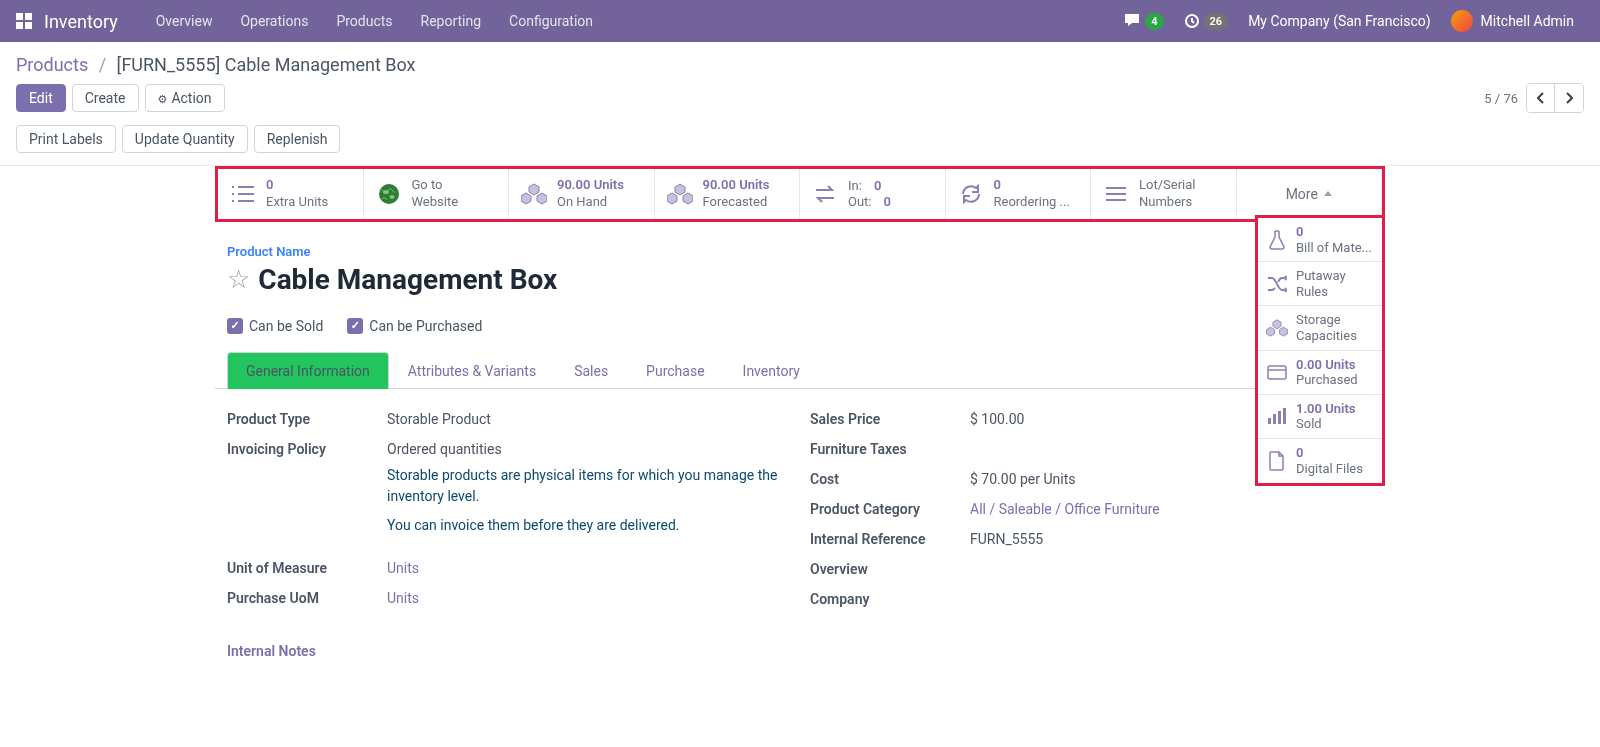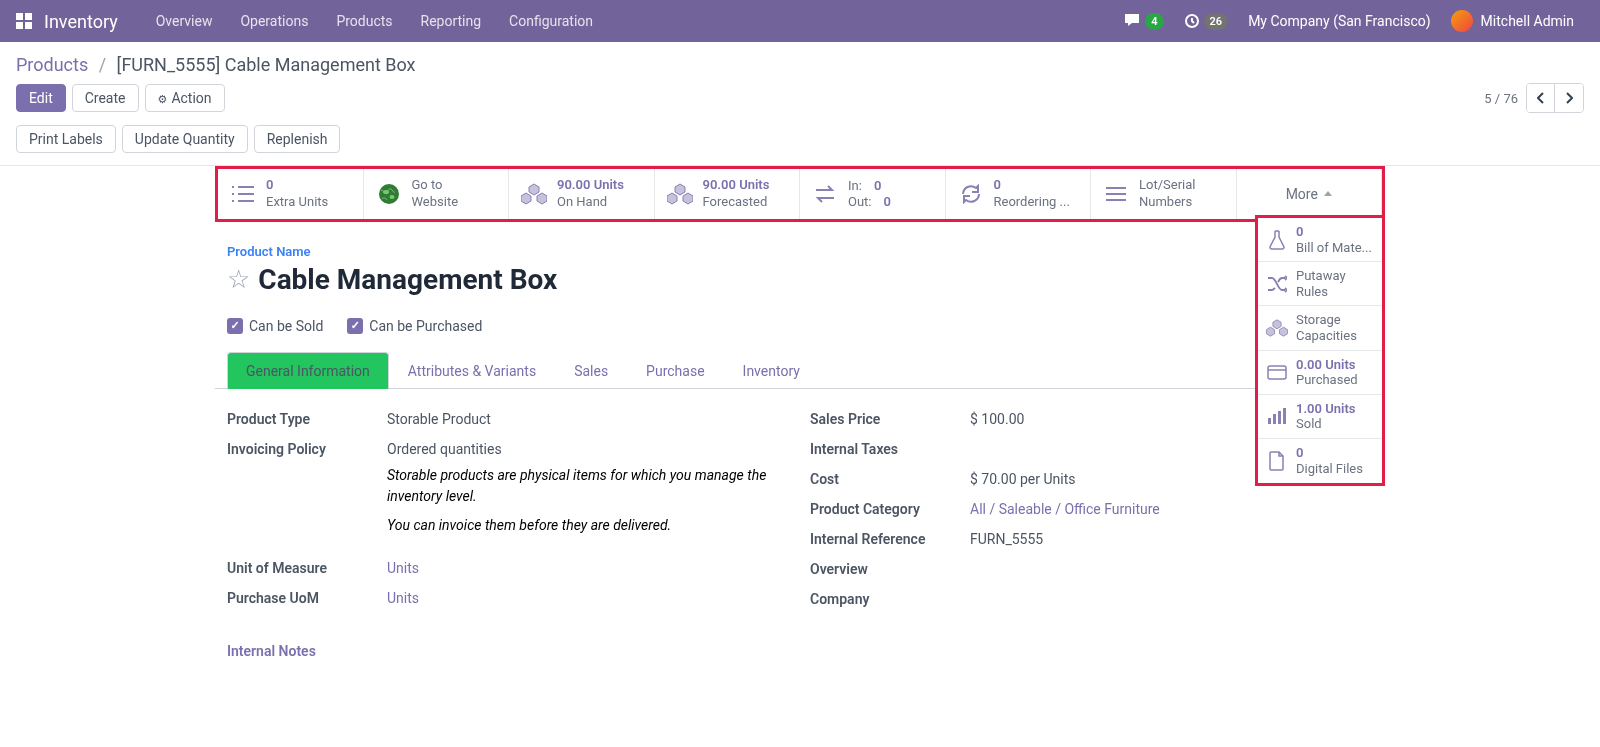--- a/index.html
+++ b/index.html
@@ -55,21 +55,21 @@
 .checkbox{width:16px;height:16px;border-radius:3px;background:#7c6fad;color:#fff;display:flex;align-items:center;justify-content:center;font-size:11px;font-weight:bold}
 .tabs{display:flex;border-bottom:1px solid #d1d5db;padding:0 12px}
 .tab{padding:10px 18px;font-size:14px;color:#7c6fad;cursor:pointer;border:1px solid transparent;border-bottom:none;margin-bottom:-1px;border-radius:4px 4px 0 0}
 .tab.active{color:#4b5563;border-color:#d1d5db;background:#22c55e}
 .form-body{display:flex;padding:22px 12px}
 .col{flex:1}
 .fld{display:flex;margin-bottom:14px}
 .fld .lbl{width:160px;font-size:14px;font-weight:600;color:#4b5563;flex-shrink:0}
 .fld .val{font-size:14px;color:#4b5563}
 .fld .val.link{color:#7c6fad;cursor:pointer}
-.help{font-size:14px;color:#000000;font-style:italic;margin-top:8px;line-height:1.5}
+.help{font-size:14px;color:#0c4a6e;margin-top:8px;line-height:1.5}
 .col:first-child{padding-right:20px}
 .col:first-child .fld .lbl{width:160px}
 .col:first-child .valcol{flex:1}
 .notes-hdr{padding:0 12px 20px;font-size:14px;font-weight:600;color:#7c6fad}
 svg{display:block}
 .iowrap{line-height:1.2;font-size:13px}
 .iowrap .row{display:flex;gap:12px}
 .iowrap .k{color:#6b7280}
 .iowrap .v{color:#7c6fad;font-weight:600}
 </style>
@@ -366,21 +366,21 @@
         <div class="lbl">Purchase UoM</div>
         <div class="val link">Units</div>
       </div>
     </div>
     <div class="col">
       <div class="fld">
           <div class="lbl">Sales Price</div>
           <div class="val">$ 100.00</div>
         </div>
       <div class="fld">
-          <div class="lbl">Internal Taxes</div>
+          <div class="lbl">Furniture Taxes</div>
           <div class="val"></div>
         </div>
       <div class="fld">
           <div class="lbl">Cost</div>
           <div class="val">$ 70.00 per Units</div>
         </div>
       <div class="fld">
           <div class="lbl">Product Category</div>
           <div class="val link">All / Saleable / Office Furniture</div>
         </div>

